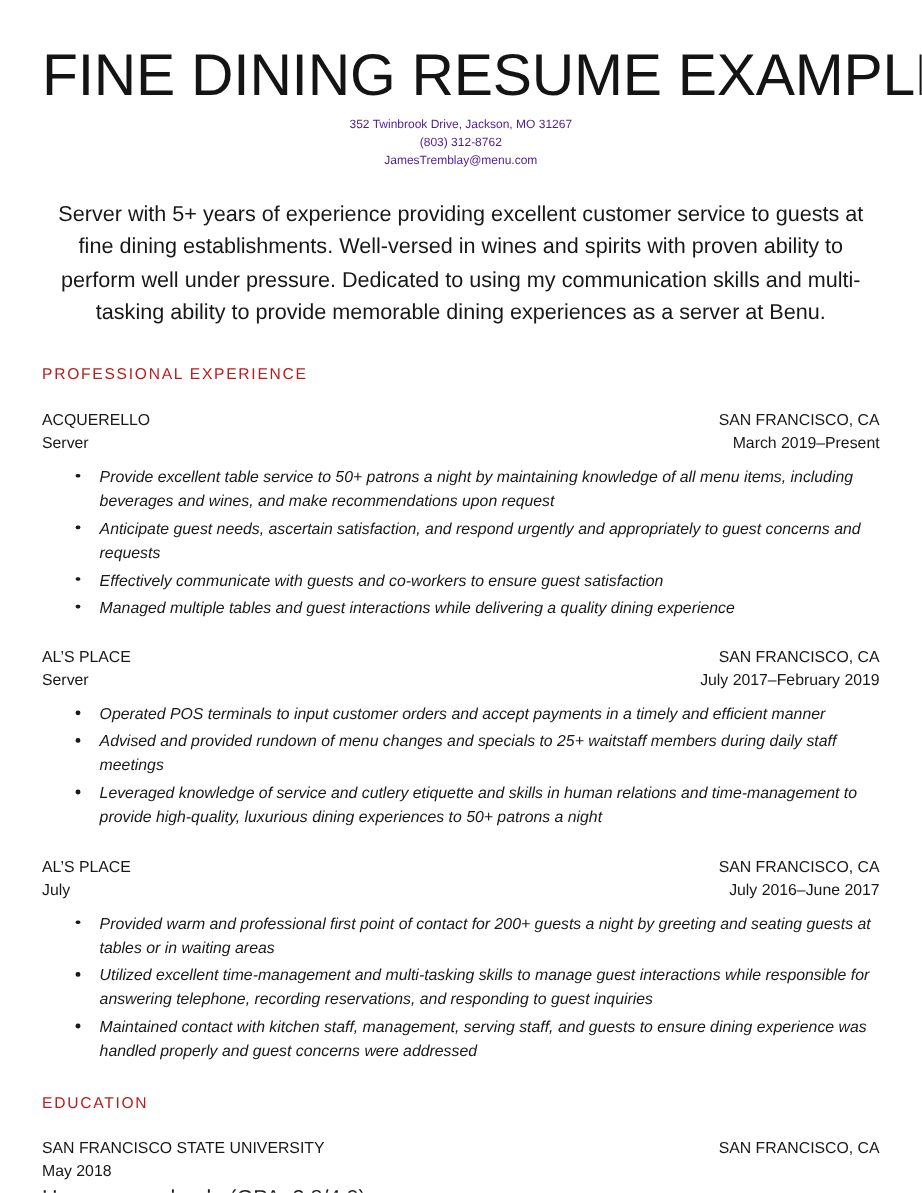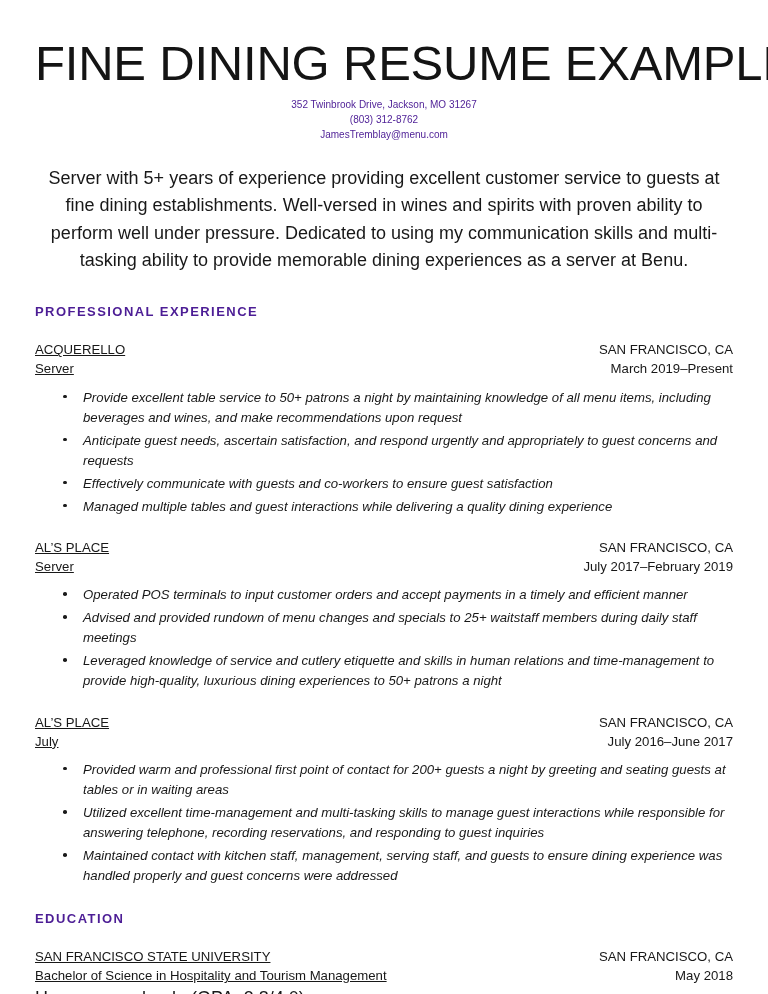--- a/index.html
+++ b/index.html
@@ -51,38 +51,38 @@
     text-align: center;
     font-size: 18px;
     line-height: 1.52;
     color: #181818;
   }
 
   
   .section { margin-top: 0; }
   .section-heading {
     font-size: 13px;
-    font-weight: 700;
+    font-weight: 400;
     letter-spacing: 1.45px;
-    color: #4c1d95;
+    color: #b91c1c;
     text-transform: uppercase;
   }
   #section-experience { margin-top: 30px; }
   #section-education  { margin-top: 25px; }
 
   
   .entry { margin-top: 21px; }
   .entry-row {
     display: flex;
     justify-content: space-between;
     align-items: baseline;
     font-size: 13.2px;
     line-height: 1.45;
   }
-  .entry-left  { text-align: center; text-decoration: underline; }
+  .entry-left  { text-align: center; }
   .entry-right { text-align: right; white-space: nowrap; }
   .entry-org, .entry-location { text-transform: none; }
 
   
   .bullets {
     list-style: none;
     margin: 9px 0 0 0;
     padding: 0;
     font-style: italic;
   }
@@ -179,20 +179,19 @@
   </div>
 
   <div class="section" id="section-education">
     <div class="section-heading">EDUCATION</div>
     <div class="entry">
       <div class="entry-row">
         <span class="entry-left entry-org">SAN FRANCISCO STATE UNIVERSITY</span>
         <span class="entry-right entry-location">SAN FRANCISCO, CA</span>
       </div>
       <div class="entry-row">
-        <span class="entry-left">Bachelor of Science in Hospitality and Tourism Management</span>
         <span class="entry-right">May 2018</span>
       </div>
       <div class="edu-line">Honors: cum laude (GPA: 3.8/4.0)</div>
     </div>
   </div>
 
 </div>
 
 </body></html>

